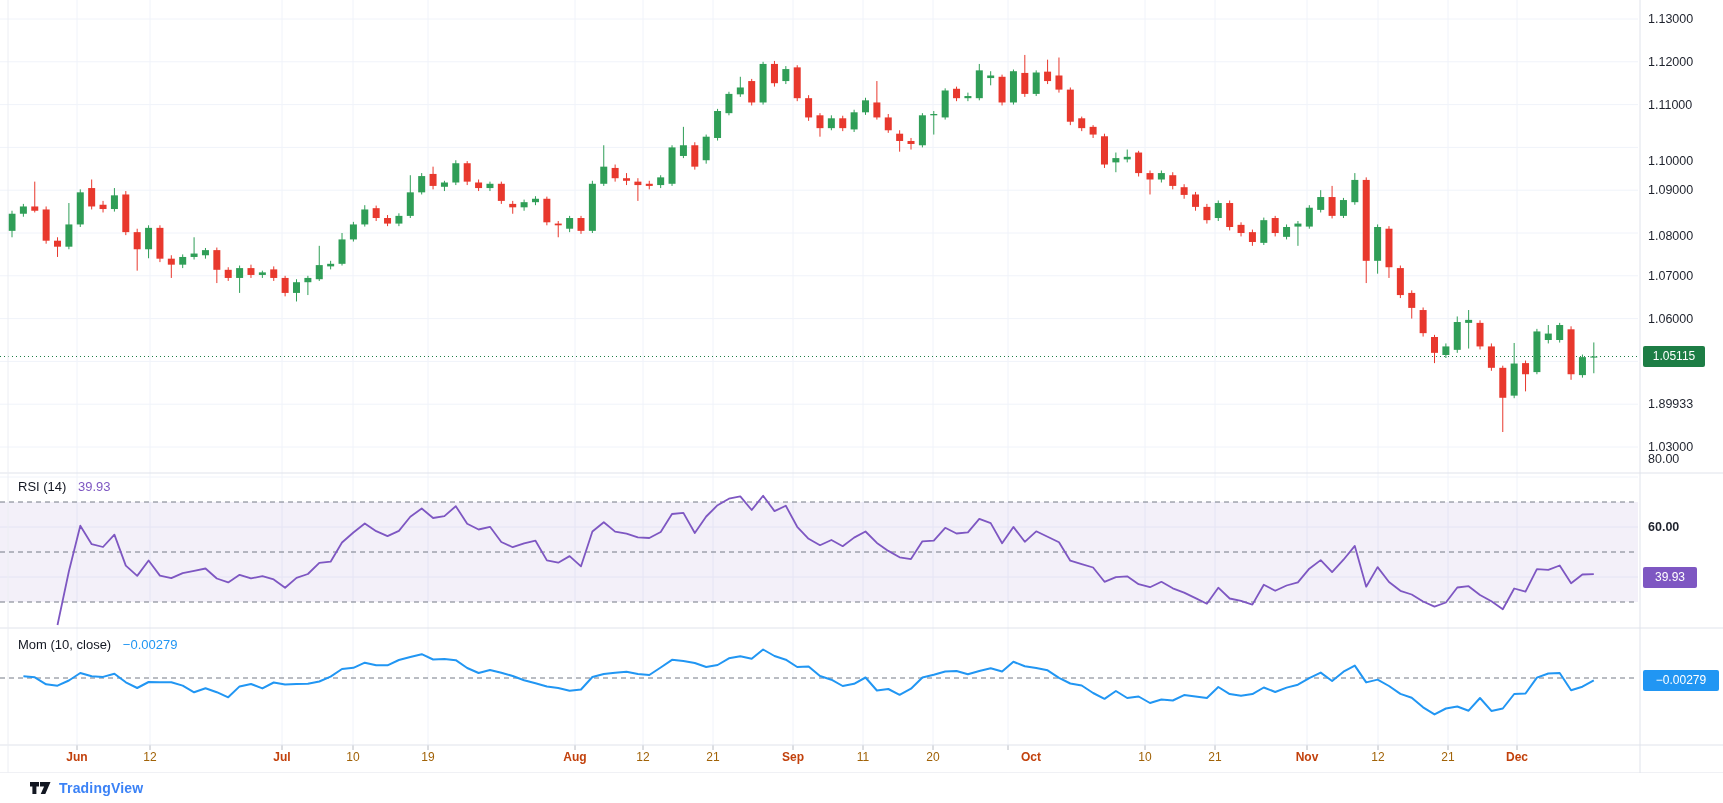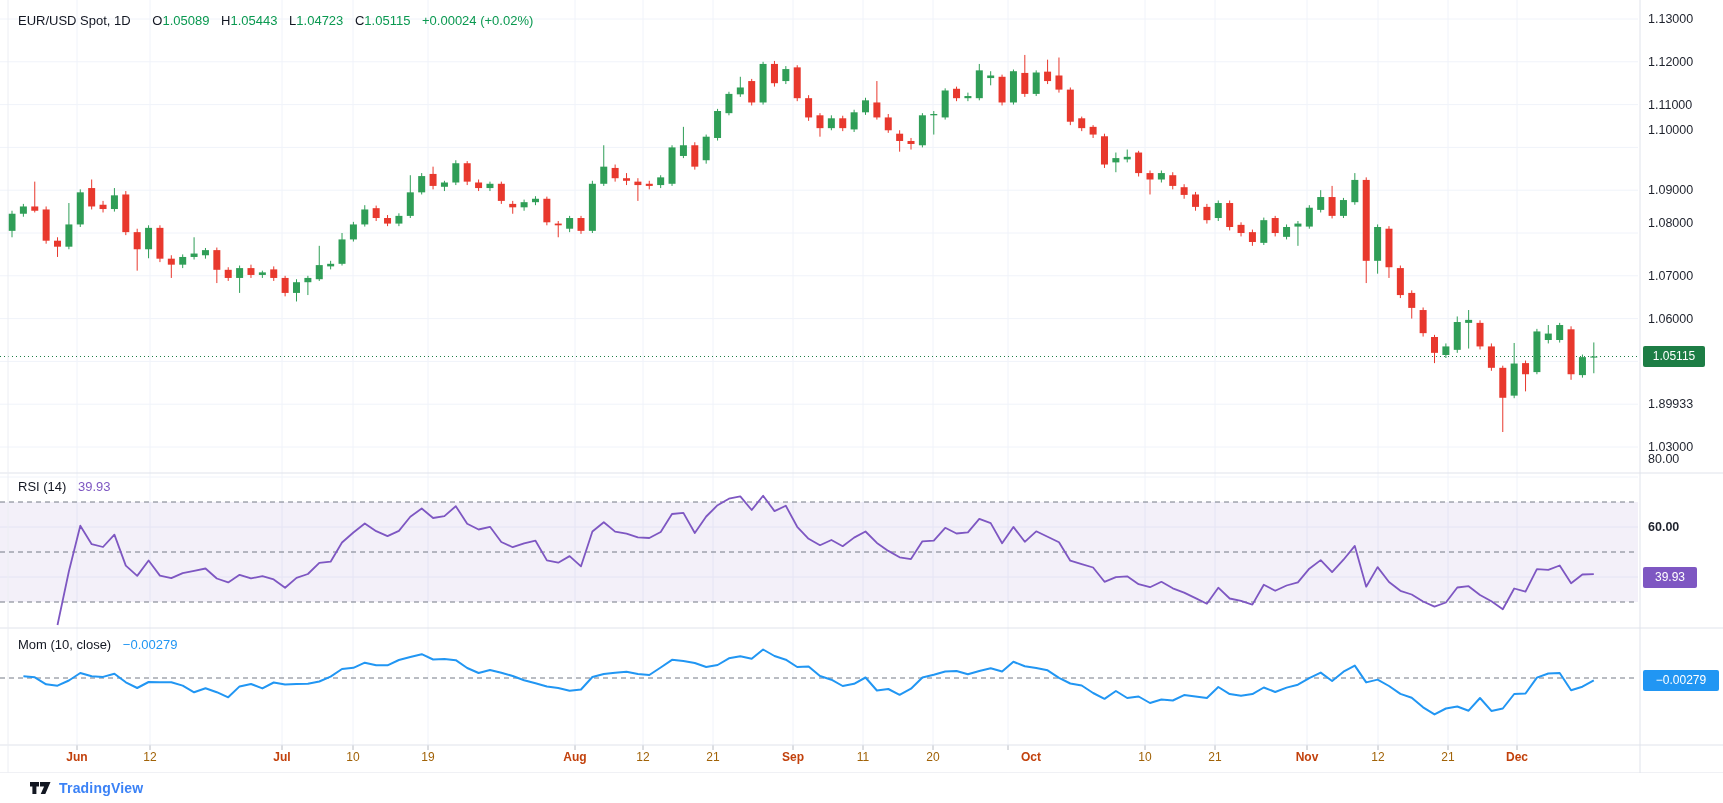--- a/index.html
+++ b/index.html
@@ -368,46 +368,38 @@
       <path d="M57.5 625.0L68.9 571.2L80.3 525.7L91.7 544.2L103.0 547.0L114.4 534.6L125.8 565.6L137.2 575.9L148.6 560.5L159.9 575.6L171.3 578.1L182.7 573.1L194.1 570.8L205.5 568.5L216.8 578.5L228.2 582.4L239.6 574.8L251.0 578.4L262.4 576.2L273.7 579.4L285.1 587.7L296.5 577.9L307.9 574.0L319.3 562.8L330.6 561.7L342.0 542.5L353.4 532.5L364.8 523.5L376.2 531.2L387.5 536.1L398.9 530.9L410.3 516.7L421.7 508.5L433.1 518.0L444.4 516.1L455.8 506.2L467.2 523.8L478.6 529.5L490.0 526.8L501.3 542.0L512.7 547.2L524.1 543.3L535.5 540.7L546.9 560.4L558.2 562.7L569.6 556.1L581.0 566.3L592.4 531.5L603.8 522.2L615.1 531.6L626.5 533.7L637.9 537.3L649.3 538.0L660.7 532.0L672.0 514.0L683.4 512.9L694.8 533.0L706.2 516.5L717.6 505.2L728.9 498.7L740.3 496.4L751.7 510.0L763.1 495.7L774.5 511.1L785.8 505.8L797.2 526.8L808.6 538.8L820.0 545.2L831.4 540.0L842.7 546.2L854.1 537.6L865.5 531.5L876.9 542.9L888.3 550.9L899.6 557.3L911.0 559.1L922.4 541.3L933.8 540.6L945.2 527.8L956.5 533.5L967.9 532.3L979.3 518.8L990.7 523.1L1002.1 543.3L1013.4 526.9L1024.8 541.8L1036.2 531.3L1047.6 536.8L1059.0 542.3L1070.3 560.7L1081.7 564.1L1093.1 567.5L1104.5 581.8L1115.9 577.2L1127.2 576.3L1138.6 584.2L1150.0 587.2L1161.4 581.8L1172.8 588.3L1184.1 592.6L1195.5 598.1L1206.9 603.8L1218.3 587.7L1229.7 598.5L1241.0 600.9L1252.4 604.6L1263.8 584.7L1275.2 590.8L1286.6 585.5L1297.9 582.4L1309.3 568.7L1320.7 560.1L1332.1 572.1L1343.5 559.7L1354.8 545.9L1366.2 586.7L1377.6 567.1L1389.0 582.0L1400.4 590.8L1411.7 594.5L1423.1 601.5L1434.5 606.6L1445.9 602.5L1457.3 587.5L1468.6 586.2L1480.0 595.0L1491.4 601.3L1502.8 609.2L1514.2 588.5L1525.5 591.7L1536.9 569.1L1548.3 569.9L1559.7 565.5L1571.1 583.3L1582.4 574.5L1593.8 574.2" fill="none" stroke="#7e57c2" stroke-width="1.8" stroke-linejoin="round"></path>
       <path d="M23.4 676.3L34.8 677.3L46.1 684.3L57.5 685.7L68.9 680.5L80.3 673.0L91.7 676.3L103.0 676.9L114.4 673.7L125.8 682.3L137.2 688.0L148.6 682.0L159.9 682.2L171.3 682.2L182.7 685.6L194.1 692.3L205.5 688.2L216.8 692.2L228.2 697.3L239.6 686.4L251.0 684.0L262.4 688.4L273.7 682.5L285.1 684.6L296.5 683.9L307.9 683.7L319.3 681.5L330.6 676.6L342.0 669.0L353.4 667.8L364.8 662.7L376.2 665.3L387.5 665.3L398.9 660.0L410.3 657.0L421.7 654.2L433.1 659.5L444.4 659.0L455.8 660.2L467.2 668.0L478.6 673.0L490.0 670.0L501.3 672.7L512.7 676.0L524.1 680.3L535.5 683.3L546.9 686.5L558.2 688.0L569.6 690.8L581.0 689.5L592.4 677.0L603.8 674.0L615.1 672.7L626.5 671.8L637.9 674.0L649.3 675.0L660.7 667.5L672.0 659.8L683.4 661.0L694.8 663.0L706.2 667.0L717.6 665.0L728.9 658.3L740.3 656.2L751.7 658.7L763.1 649.5L774.5 656.0L785.8 659.7L797.2 667.0L808.6 666.5L820.0 676.0L831.4 679.7L842.7 686.0L854.1 683.8L865.5 677.5L876.9 690.5L888.3 689.0L899.6 694.8L911.0 688.7L922.4 677.5L933.8 674.7L945.2 671.5L956.5 671.0L967.9 674.2L979.3 671.0L990.7 668.2L1002.1 671.5L1013.4 661.7L1024.8 666.3L1036.2 668.0L1047.6 670.3L1059.0 677.8L1070.3 683.5L1081.7 685.5L1093.1 693.0L1104.5 698.8L1115.9 691.0L1127.2 698.0L1138.6 696.5L1150.0 703.0L1161.4 699.5L1172.8 700.5L1184.1 695.1L1195.5 696.4L1206.9 698.0L1218.3 687.0L1229.7 694.1L1241.0 695.8L1252.4 694.1L1263.8 687.5L1275.2 692.0L1286.6 687.6L1297.9 684.7L1309.3 678.2L1320.7 672.6L1332.1 681.0L1343.5 671.7L1354.8 665.6L1366.2 682.4L1377.6 679.6L1389.0 686.0L1400.4 693.9L1411.7 697.7L1423.1 707.3L1434.5 714.4L1445.9 708.5L1457.3 706.5L1468.6 710.7L1480.0 698.0L1491.4 710.9L1502.8 708.5L1514.2 694.0L1525.5 693.5L1536.9 677.6L1548.3 673.5L1559.7 673.0L1571.1 690.2L1582.4 686.7L1593.8 680.4" fill="none" stroke="#2196f3" stroke-width="2" stroke-linejoin="round"></path>
       <line x1="0" y1="473" x2="1723" y2="473" stroke="#e0e3eb"></line>
       <line x1="0" y1="628" x2="1723" y2="628" stroke="#e0e3eb"></line>
       <line x1="0" y1="745" x2="1723" y2="745" stroke="#e0e3eb"></line>
       <line x1="0" y1="773" x2="1723" y2="773" stroke="#e0e3eb"></line>
       <line x1="1640" y1="0" x2="1640" y2="773" stroke="#e0e3eb"></line>
       <line x1="8" y1="0" x2="8" y2="773" stroke="#eceef3"></line>
     </svg>
 
-  <div class="legend">
-    <span class="sym">EUR/USD Spot, 1D</span>
-    <span class="k">O</span><span class="v">1.05089</span>
-    <span class="k">H</span><span class="v">1.05443</span>
-    <span class="k">L</span><span class="v">1.04723</span>
-    <span class="k">C</span><span class="v">1.05115</span>
-    <span class="chg">+0.00024 (+0.02%)</span>
-  </div>
 
   <div class="pane-legend" style="left:18px;top:479px;">
     <span>RSI (14)</span>
     <span class="val" id="rsi-legend-val" style="color: rgb(126, 87, 194);">39.93</span>
   </div>
 
   <div class="pane-legend" style="left:18px;top:637px;">
     <span>Mom (10, close)</span>
     <span class="val" id="mom-legend-val" style="color: rgb(33, 150, 243);">−0.00279</span>
   </div>
 
   <div id="price-axis">
       <div class="axis-label" style="top: 19px;">1.13000</div>
       <div class="axis-label" style="top: 61.8px;">1.12000</div>
       <div class="axis-label" style="top: 104.6px;">1.11000</div>
-      <div class="axis-label" style="top: 130px;">1.10000</div>
+      <div class="axis-label" style="top: 161px;">1.10000</div>
       <div class="axis-label" style="top: 190.2px;">1.09000</div>
-      <div class="axis-label" style="top: 223px; text-align: center;">1.08000</div>
+      <div class="axis-label" style="top: 236px; text-align: center;">1.08000</div>
       <div class="axis-label" style="top: 275.8px;">1.07000</div>
       <div class="axis-label" style="top: 318.6px;">1.06000</div>
       <div class="axis-label" style="top: 361.4px;">1.05000</div>
       <div class="axis-label" style="top: 404.2px;">1.89933</div>
       <div class="axis-label" style="top: 447px;">1.03000</div>
     </div>
   <div id="rsi-axis">
       <div class="axis-label" style="top: 459px;">80.00</div>
       <div class="axis-label" style="top: 527px; font-weight: bold;">60.00</div>
     </div>

